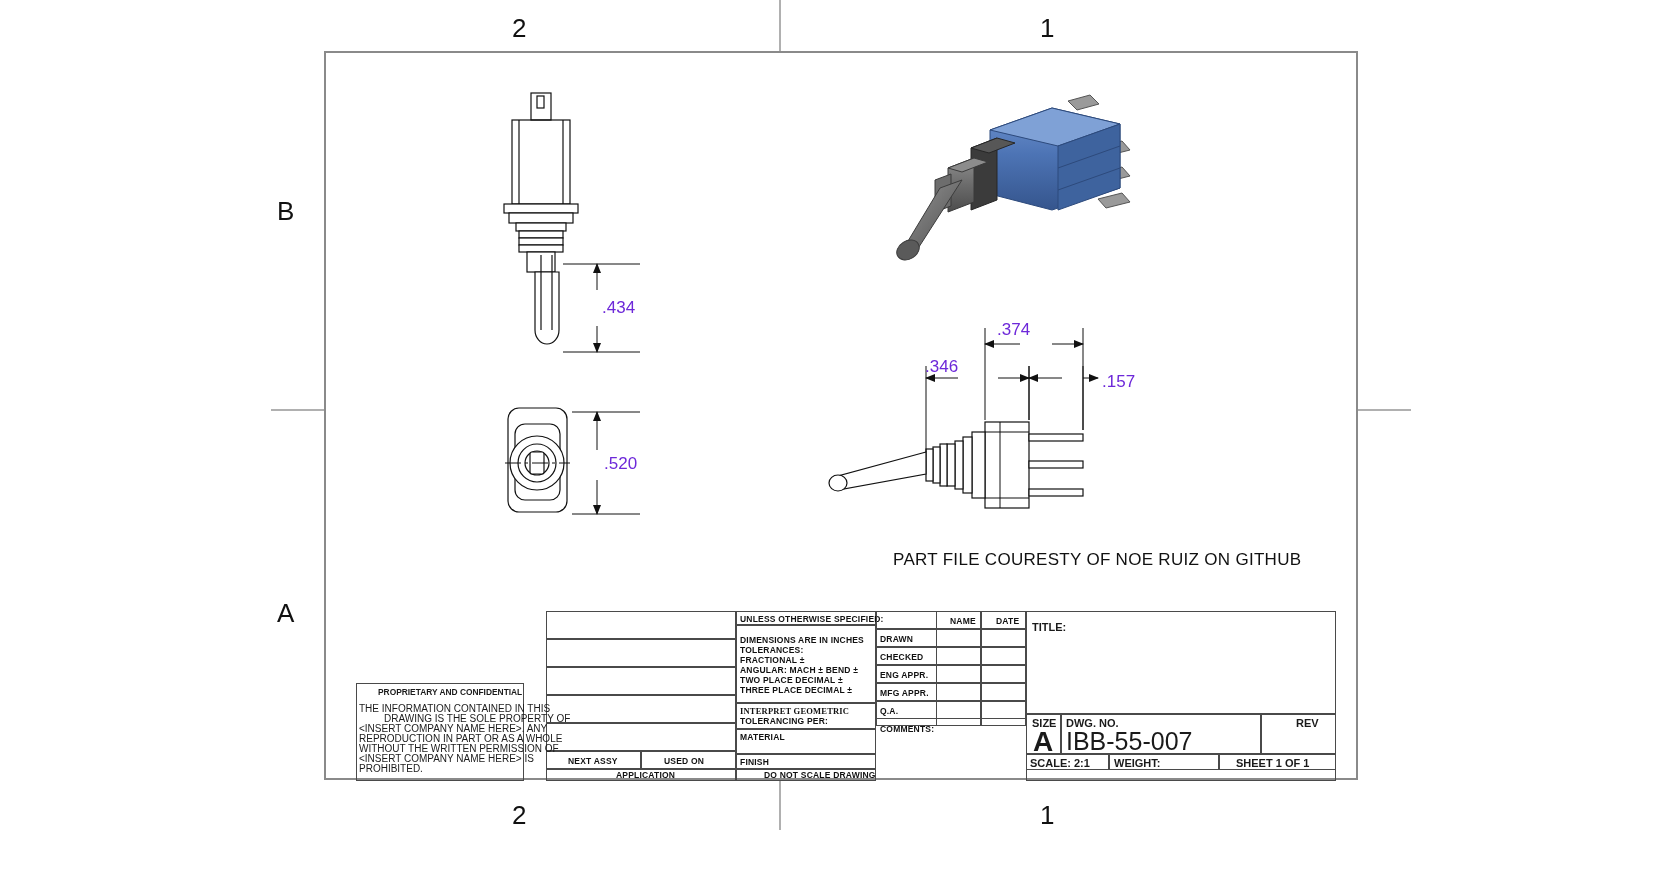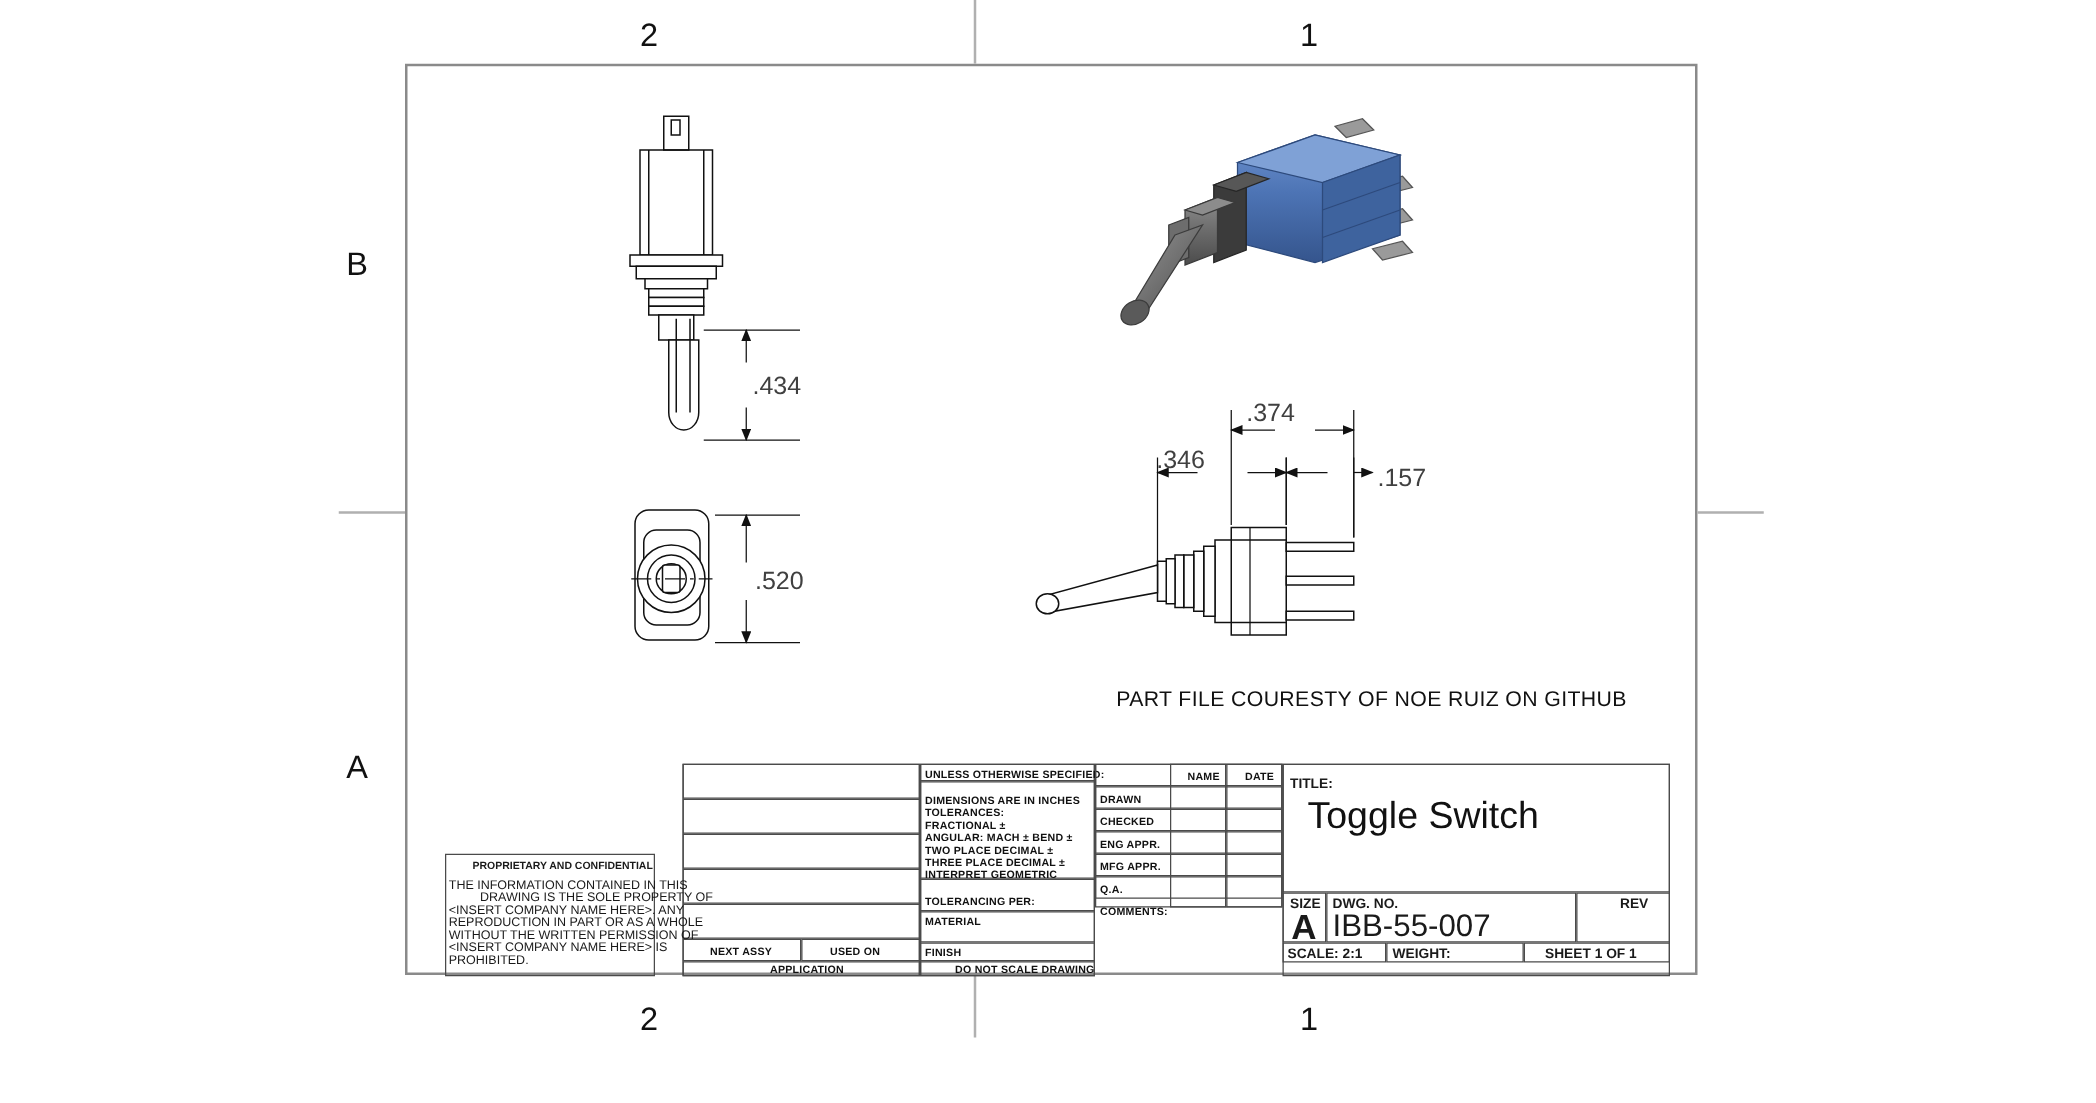--- a/index.html
+++ b/index.html
@@ -22,21 +22,21 @@
   .tb .cell{position:absolute;box-sizing:border-box;border:1px solid #4a4a4a;}
   .tb .txt{position:absolute;font-size:8.5px;letter-spacing:.2px;color:#111;line-height:1.22;font-weight:bold;}
   .note{position:absolute;font-size:17px;color:#111;letter-spacing:.3px;}
   .title-label{position:absolute;font-size:11px;font-weight:bold;}
   .title-main{position:absolute;font-size:30px;font-family:"Liberation Sans",sans-serif;color:#111;}
   .size-letter{position:absolute;font-size:28px;font-weight:bold;}
   .dwgno{position:absolute;font-size:25px;}
   .small-label{position:absolute;font-size:11px;font-weight:bold;}
   .prop{position:absolute;font-size:10px;font-weight:normal;line-height:1.33;}
   .prop-title{position:absolute;font-size:8.4px;font-weight:bold;}
-  .dimtext{position:absolute;font-size:20px;color:#404040;}
+  .dimtext{position:absolute;font-size:17px;color:#6d28d9;}
 </style>
 </head>
 <body>
 
 <div class="zone" style="left:512px;top:13px;">2</div>
 <div class="zone" style="left:1040px;top:13px;">1</div>
 <div class="zone" style="left:512px;top:800px;">2</div>
 <div class="zone" style="left:1040px;top:800px;">1</div>
 <div class="zone" style="left:277px;top:196px;">B</div>
 <div class="zone" style="left:277px;top:598px;">A</div>
@@ -217,21 +217,21 @@
   <div class="cell" style="left:190px;top:143px;width:140px;height:15px;"></div>
   <div class="cell" style="left:190px;top:158px;width:140px;height:12px;"></div>
 
   <div class="txt" style="left:194px;top:3px;">UNLESS OTHERWISE SPECIFIED:</div>
   <div class="txt" style="left:194px;top:24px;">DIMENSIONS ARE IN INCHES</div>
   <div class="txt" style="left:194px;top:34px;">TOLERANCES:</div>
   <div class="txt" style="left:194px;top:44px;">FRACTIONAL ±</div>
   <div class="txt" style="left:194px;top:54px;">ANGULAR: MACH ±   BEND ±</div>
   <div class="txt" style="left:194px;top:64px;">TWO PLACE DECIMAL  ±</div>
   <div class="txt" style="left:194px;top:74px;">THREE PLACE DECIMAL  ±</div>
-  <div class="txt" style="left:194px;top:83px;">INTERPRET GEOMETRIC</div>
+  <div class="txt" style="left:194px;top:95px;font-family:Liberation Serif, serif;">INTERPRET GEOMETRIC</div>
   <div class="txt" style="left:194px;top:105px;">TOLERANCING PER:</div>
   <div class="txt" style="left:194px;top:121px;">MATERIAL</div>
   <div class="txt" style="left:194px;top:146px;">FINISH</div>
   <div class="txt" style="left:218px;top:159px;">DO NOT SCALE DRAWING</div>
 
   <div class="cell" style="left:330px;top:0;width:150px;height:115px;"></div>
   <div class="cell" style="left:330px;top:0;width:150px;height:18px;"></div>
   <div class="cell" style="left:390px;top:0;width:45px;height:115px;"></div>
   <div class="cell" style="left:435px;top:0;width:45px;height:115px;"></div>
   <div class="cell" style="left:330px;top:18px;width:150px;height:18px;"></div>
@@ -261,21 +261,20 @@
   <div class="cell" style="left:480px;top:0;width:310px;height:170px;"></div>
   <div class="cell" style="left:480px;top:0;width:310px;height:103px;"></div>
   <div class="cell" style="left:480px;top:103px;width:35px;height:40px;"></div>
   <div class="cell" style="left:515px;top:103px;width:200px;height:40px;"></div>
   <div class="cell" style="left:715px;top:103px;width:75px;height:40px;"></div>
   <div class="cell" style="left:480px;top:143px;width:83px;height:16px;"></div>
   <div class="cell" style="left:563px;top:143px;width:110px;height:16px;"></div>
   <div class="cell" style="left:673px;top:143px;width:117px;height:16px;"></div>
 
   <div class="title-label" style="left:486px;top:10px;">TITLE:</div>
-  <div class="title-main" style="left:500px;top:25px;">Toggle Switch</div>
   <div class="small-label" style="left:486px;top:106px;">SIZE</div>
   <div class="size-letter" style="left:487px;top:115px;">A</div>
   <div class="small-label" style="left:520px;top:106px;">DWG.  NO.</div>
   <div class="dwgno" style="left:520px;top:116px;">IBB-55-007</div>
   <div class="small-label" style="left:750px;top:106px;">REV</div>
   <div class="small-label" style="left:750px;top:122px;"></div>
   <div class="small-label" style="left:484px;top:146px;text-align:center;">SCALE: 2:1</div>
   <div class="small-label" style="left:568px;top:146px;">WEIGHT:</div>
   <div class="small-label" style="left:690px;top:146px;">SHEET 1 OF 1</div>
 </div>

